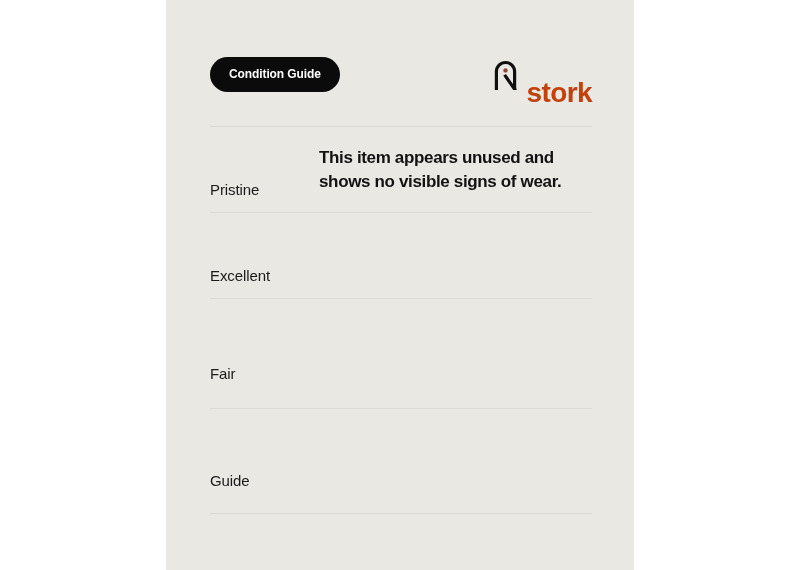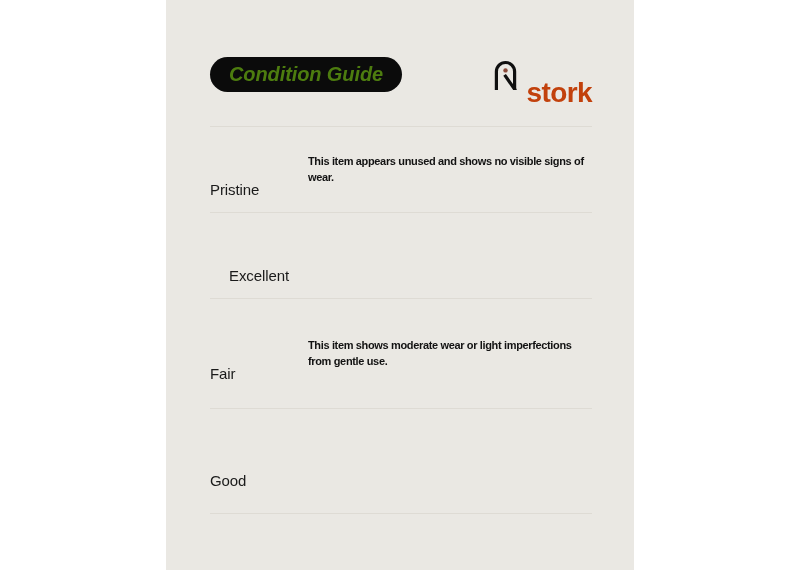--- a/index.html
+++ b/index.html
@@ -46,28 +46,27 @@
   }
 
   .pill {
     display: inline-flex;
     align-items: center;
     justify-content: center;
     height: 35px;
     padding: 0 19px;
     border-radius: 999px;
     background: #0b0b0b;
-    color: #4d7c0f;
-    font-size: 20px;
+    color: #ffffff;
+    font-size: 12px;
     font-weight: bold;
     letter-spacing: -0.1px;
     line-height: 1;
     white-space: nowrap;
     user-select: none;
-    font-style: italic;
   }
 
   .brand {
     display: flex;
     align-items: center;
     gap: 9px;
   }
 
   .brand-mark {
     display: block;
@@ -98,42 +97,43 @@
     display: flex;
     align-items: center;
     border-top: 1px solid #dedbd4;
     box-sizing: border-box;
   }
   .guide-row:last-child {
     border-bottom: 1px solid #dedbd4;
   }
 
   .row-pristine  { height: 86px; }
-  .row-excellent { height: 86px; text-align: center; }
+  .row-excellent { height: 86px; }
   .row-good      { height: 110px; }
   .row-fair      { height: 106px; }
 
   .row-label {
     width: 98px;
     flex: 0 0 98px;
     font-size: 15px;
     font-weight: normal;
     color: #1a1a1a;
     letter-spacing: -0.1px;
     line-height: 1.2;
     margin-top: 40px;
   }
 
   .row-desc {
     flex: 1 1 auto;
-    font-size: 11px;
+    font-size: 17px;
     font-weight: bold;
     color: #121212;
     line-height: 1.37;
     letter-spacing: -0.35px;
+    margin-left: 11px;
   }
 </style>
 </head>
 <body>
 
 <div id="stage">
 
   <div class="card">
 
     <div class="card-header">
@@ -159,24 +159,23 @@
         <div class="row-label">Pristine</div>
         <div class="row-desc">This item appears unused and shows no visible signs of wear.</div>
       </div>
 
       <div class="guide-row row-excellent">
         <div class="row-label">Excellent</div>
       </div>
 
       <div class="guide-row row-good">
         <div class="row-label">Fair</div>
-        <div class="row-desc">This item shows moderate wear or light imperfections from gentle use.</div>
       </div>
 
       <div class="guide-row row-fair">
-        <div class="row-label">Good</div>
+        <div class="row-label">Guide</div>
       </div>
 
     </div>
 
   </div>
 
 </div>
 
 </body></html>

